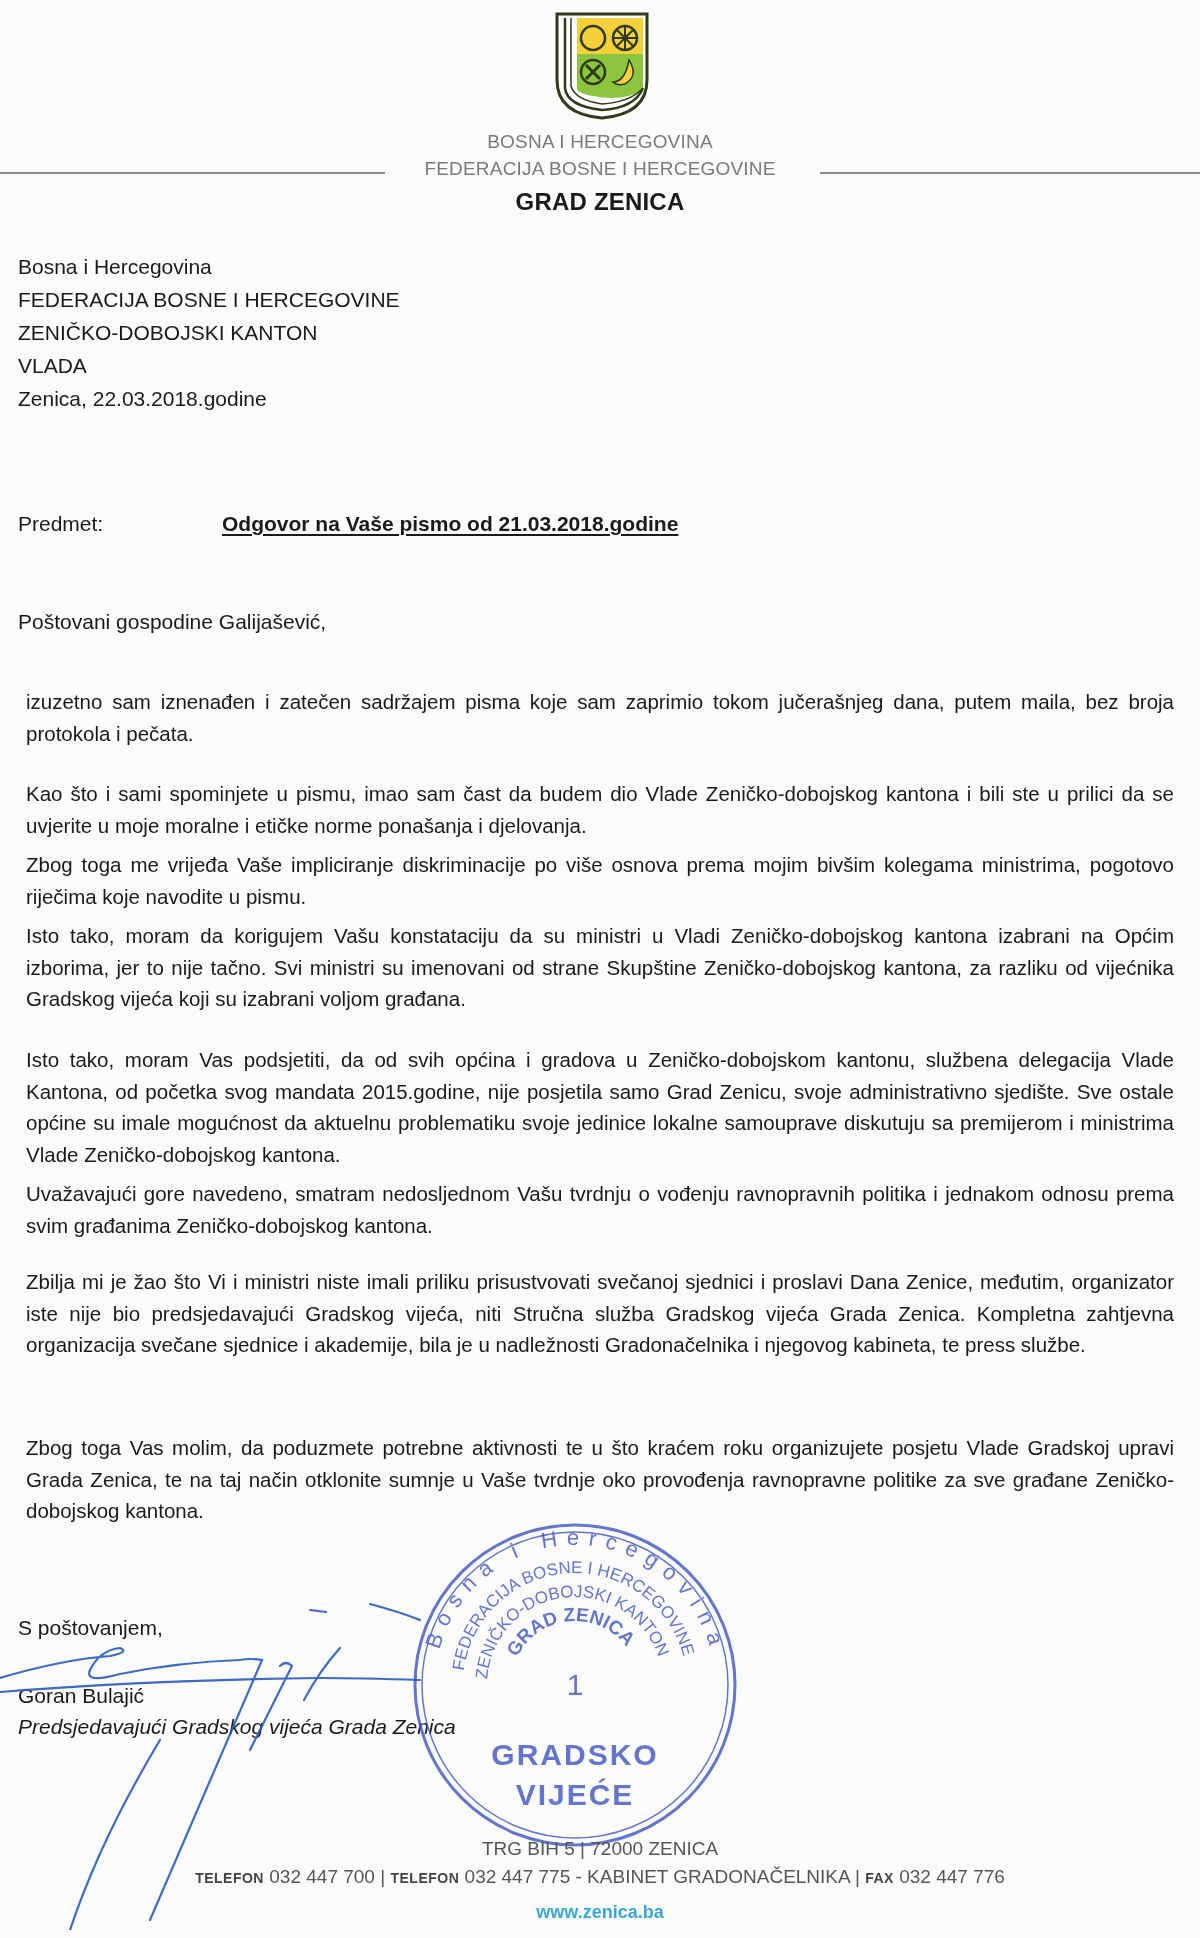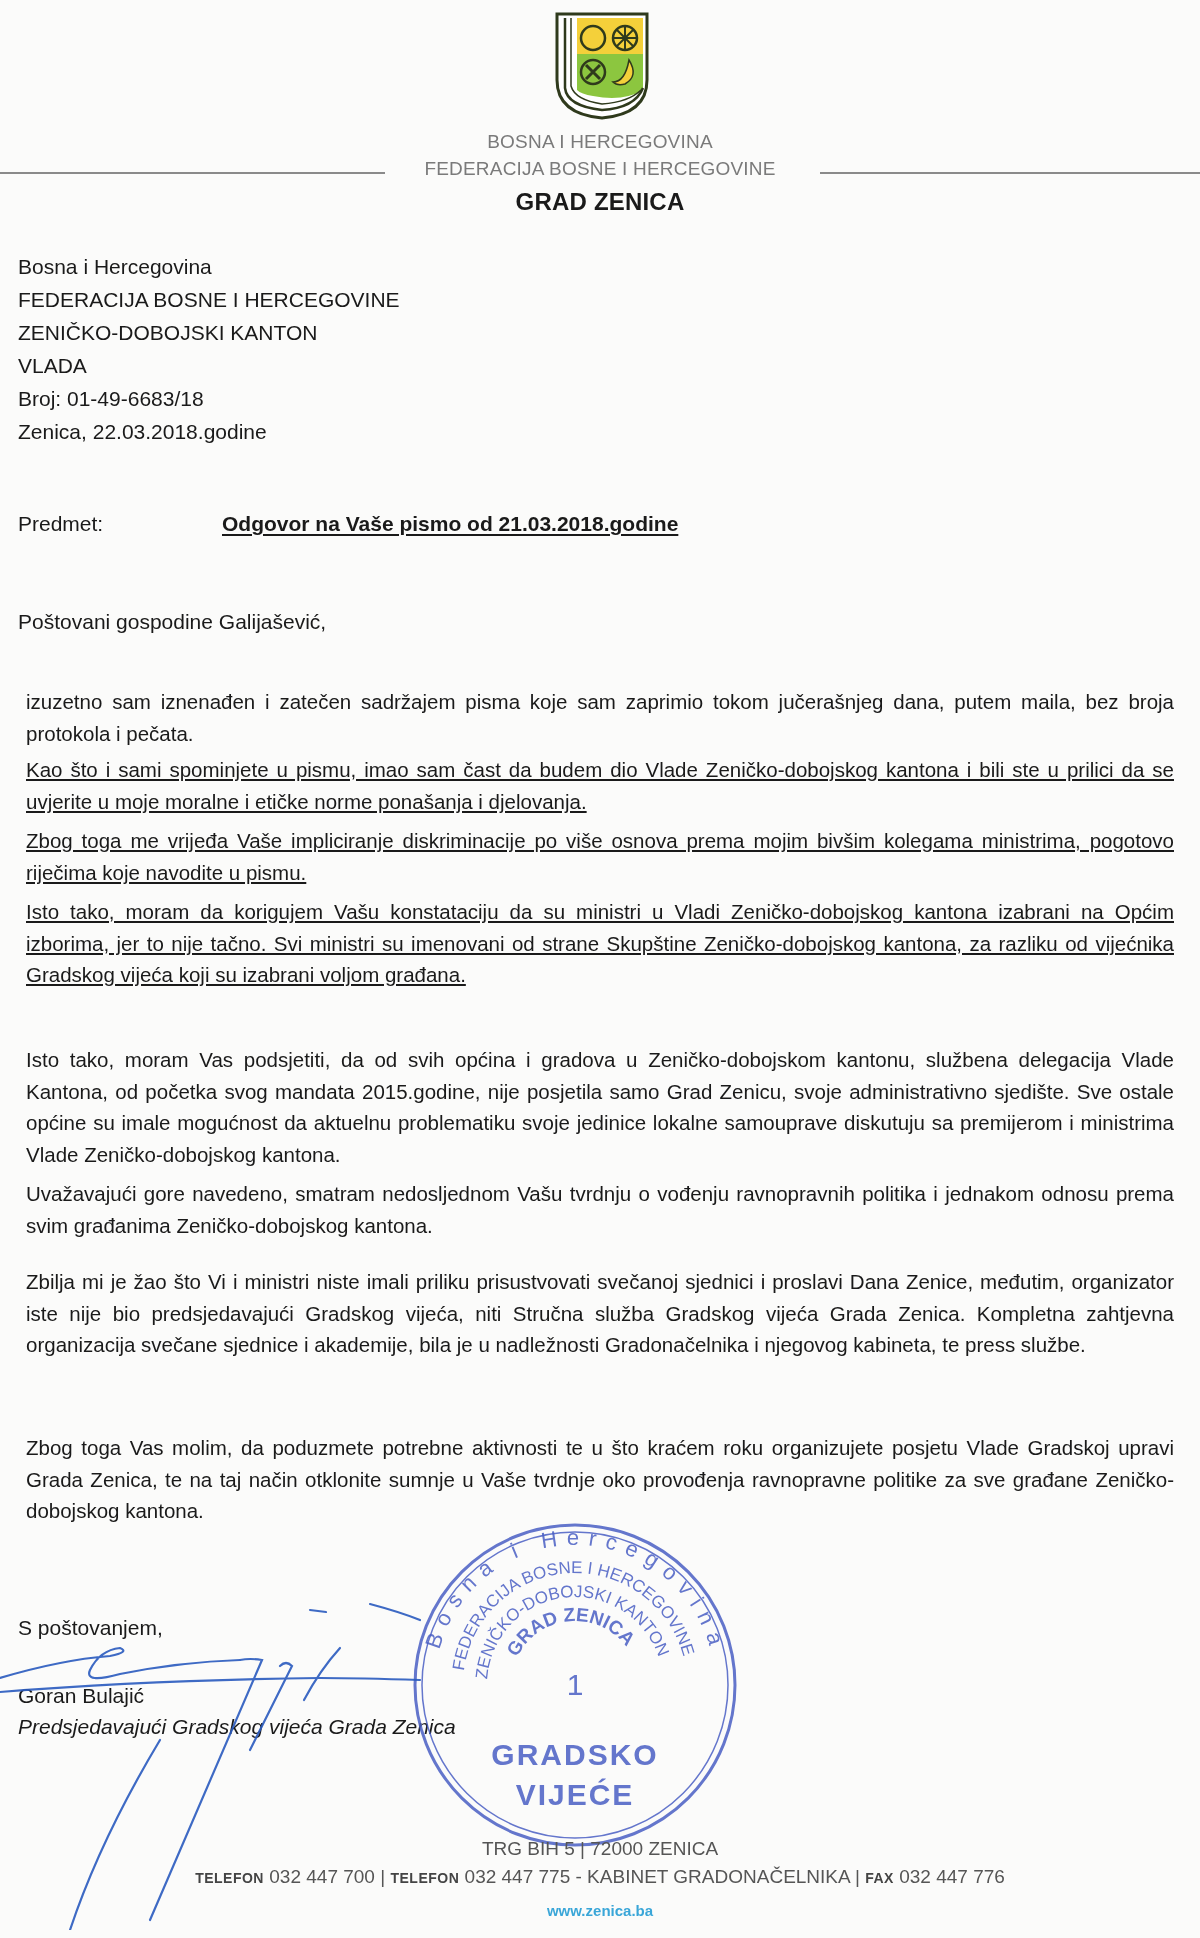--- a/index.html
+++ b/index.html
@@ -19,34 +19,34 @@
   .rule-r { left: 820px; width: 380px; }
   .addr { left: 18px; top: 250px; font-size: 21px; line-height: 33px; }
   .addr div { white-space: nowrap; }
   .subject { left: 18px; top: 512px; font-size: 21px; }
   .subject .lbl { display: inline-block; width: 170px; }
   .subject .val { font-weight: bold; text-decoration: underline; text-underline-offset: 3px; margin-left: 34px; }
   .greeting { left: 18px; top: 610px; font-size: 21px; }
   .body-text { left: 18px; width: 1164px; font-size: 20.5px; line-height: 31.5px; text-align: justify; }
   .body-text p { margin: 8px; }
   .p1 { top: 678px; }
-  .p2 { top: 746px; text-decoration: underline; }
+  .p2 { top: 770px; }
   .p3 { top: 1036px; }
   .p4 { top: 1258px; }
   .p5 { top: 1424px; }
   .closing { left: 18px; top: 1616px; font-size: 21px; }
   .signer { left: 18px; top: 1680px; font-size: 21px; line-height: 31px; }
   .signer .title { font-style: italic; }
   .stamp { left: 410px; top: 1520px; width: 330px; height: 330px; }
   .sig { left: 0; top: 1600px; width: 560px; height: 330px; }
   .footer { left: 0; width: 1200px; text-align: center; color: #555; }
   .f1 { top: 1838px; font-size: 19px; }
   .f2 { top: 1866px; font-size: 19px; }
   .f2 b { font-size: 14px; letter-spacing: 0.5px; color: #444; }
-  .f3 { top: 1902px; font-size: 15px; font-weight: bold; color: #3aa6d8; }
+  .f3 { top: 1902px; font-size: 18px; font-weight: bold; color: #3aa6d8; }
 </style>
 </head>
 <body>
 
 <div class="abs crest">
   <svg width="98" height="112" viewBox="0 0 98 112">
     <path d="M4 4 H94 V70 Q94 104 49 108 Q4 104 4 70 Z" fill="#fff" stroke="#2f3a1c" stroke-width="3"></path>
     <path d="M24 8 H90 V44 H24 Z" fill="#f4d03a"></path>
     <path d="M24 44 H90 V80 Q70 92 40 86 Q28 84 24 80 Z" fill="#8cc63f"></path>
     <path d="M12 8 V78 Q14 96 49 100 Q82 98 90 78" fill="none" stroke="#2f3a1c" stroke-width="2.5"></path>
@@ -63,21 +63,20 @@
 <div class="abs rule rule-l"></div>
 <div class="abs hdr hdr2">FEDERACIJA BOSNE I HERCEGOVINE</div>
 <div class="abs rule rule-r"></div>
 <div class="abs hdr hdr3">GRAD ZENICA</div>
 
 <div class="abs addr">
   <div>Bosna i Hercegovina</div>
   <div>FEDERACIJA BOSNE I HERCEGOVINE</div>
   <div>ZENIČKO-DOBOJSKI KANTON</div>
   <div>VLADA</div>
-  <div>Broj: 01-49-6683/18</div>
   <div>Zenica, 22.03.2018.godine</div>
 </div>
 
 <div class="abs subject">
   <span class="lbl">Predmet:</span><span class="val">Odgovor na Vaše pismo od 21.03.2018.godine</span>
 </div>
 
 <div class="abs greeting">Poštovani gospodine Galijašević,</div>
 
 <div class="abs body-text p1">

